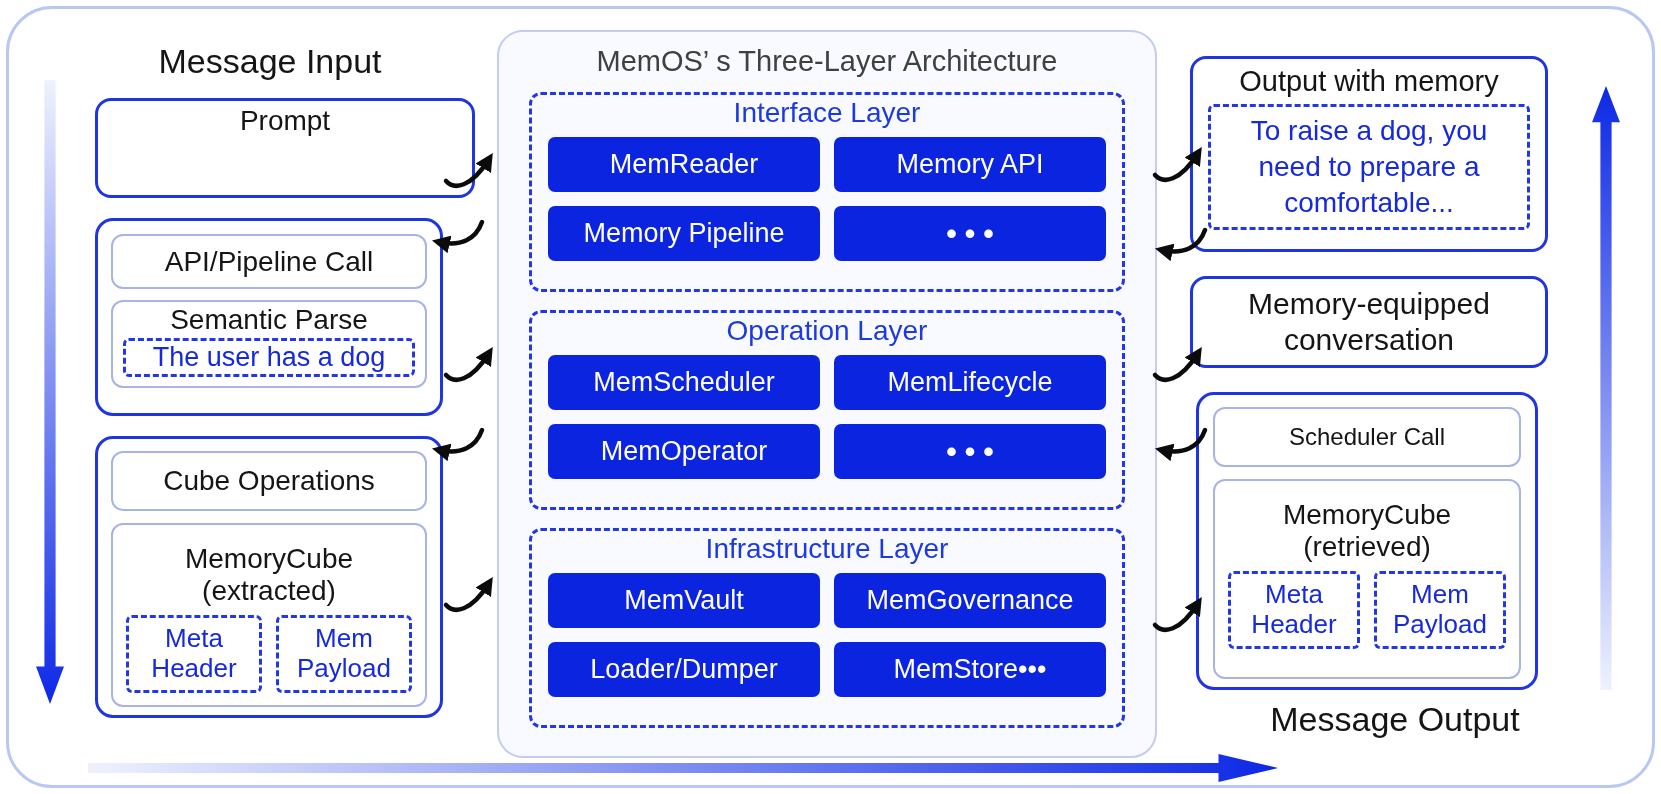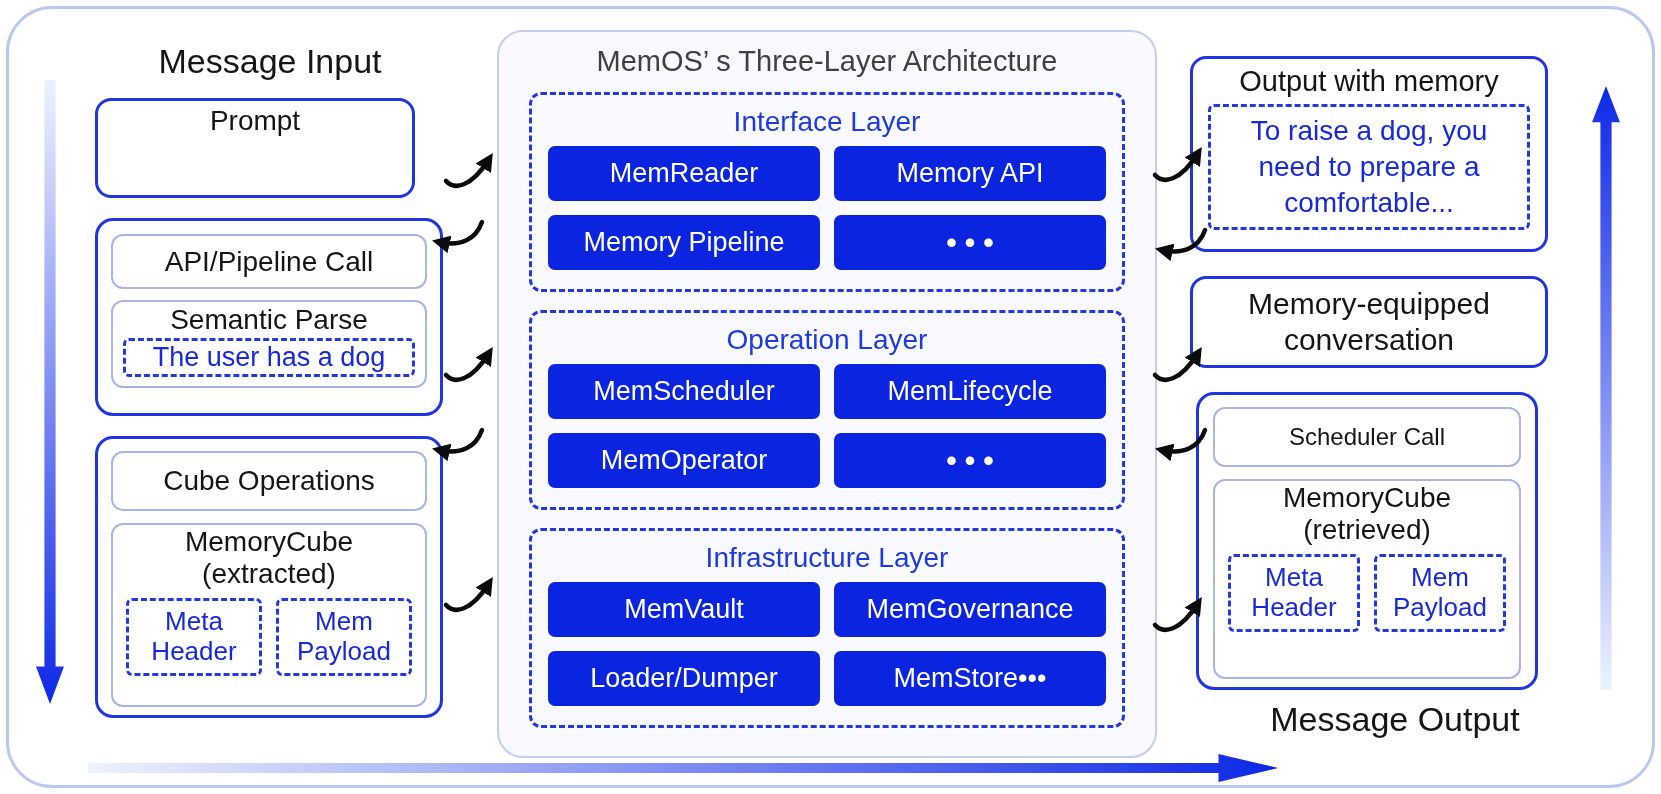--- a/index.html
+++ b/index.html
@@ -22,46 +22,46 @@
   .side-title { position:absolute; color:#151515; font-size:34px; text-align:center; }
 
   .box-blue { position:absolute; border:3.5px solid #1e35e0; border-radius:16px; background:#fff; }
   .inner-light { border:2.5px solid #a8b4e6; border-radius:12px; background:#fff; }
   .dashed { border:3px dashed #2338e2; border-radius:6px; color:#1629db; background:#fff; }
   .blk { color:#151515; }
 
   .center-label { text-align:center; }
 
   
-  .prompt-box { left:95px; top:98px; width:320px; height:100px; }
+  .prompt-box { left:95px; top:98px; width:380px; height:100px; }
   .prompt-label { margin-top:4px; font-size:28px; }
   .prompt-dashed { margin:2px 12px 0; padding:1px 4px; font-size:27px; }
 
   .pipeline-group { left:95px; top:218px; width:348px; height:198px; border-radius:18px; }
   .api-box { margin:13px 13px 0; height:55px; display:flex; align-items:center; justify-content:center; font-size:28px; }
   .semantic-box { margin:11px 13px 0; padding-bottom:9px; }
   .semantic-label { margin-top:2px; font-size:28px; }
   .semantic-dashed { margin:2px 10px 0; padding:1px 2px; font-size:27px; }
 
   .cube-group { left:95px; top:436px; width:348px; height:282px; border-radius:18px; }
   .cubeops-box { margin:12px 13px 0; height:60px; display:flex; align-items:center; justify-content:center; font-size:28px; }
   .memcube-box { margin:12px 13px 0; height:184px; }
-  .memcube-title { margin-top:1px; font-size:28px; }
+  .memcube-title { margin-top:18px; font-size:28px; }
   .memcube-sub { font-size:28px; }
   .cube-row { display:flex; justify-content:center; gap:14px; margin-top:8px; }
   .dashed-small { width:136px; height:78px; display:flex; align-items:center; justify-content:center;
     text-align:center; font-size:26px; line-height:1.15; }
 
   
   .panel { position:absolute; left:497px; top:30px; width:660px; height:728px;
     background:#f8faff; border:2px solid #c3cdf4; border-radius:26px; }
   .arch-title { margin-top:13px; text-align:center; color:#404040; font-size:29px; }
   .layer { position:absolute; left:30px; right:30px; height:200px;
     border:3px dashed #2338e2; border-radius:12px; }
-  .layer-title { text-align:center; color:#1d39e0; font-size:28px; margin:11px 0 8px; }
+  .layer-title { text-align:center; color:#1d39e0; font-size:28px; margin:2px 0 8px; }
   .layer-grid { display:grid; grid-template-columns:1fr 1fr; grid-template-rows:55px 55px;
     gap:14px; padding:0 16px; }
   .mbtn { background:#0b24e0; color:#fff; border-radius:7px; display:flex;
     align-items:center; justify-content:center; font-size:27px; }
   .dots { font-weight:bold; letter-spacing:8px; font-size:30px; padding-left:8px; }
 
   
   .output-box { left:1190px; top:56px; width:358px; height:196px; }
   .output-label { margin-top:6px; font-size:29px; }
   .output-dashed { margin:6px 15px 0; height:126px; display:flex; align-items:center; justify-content:center;

